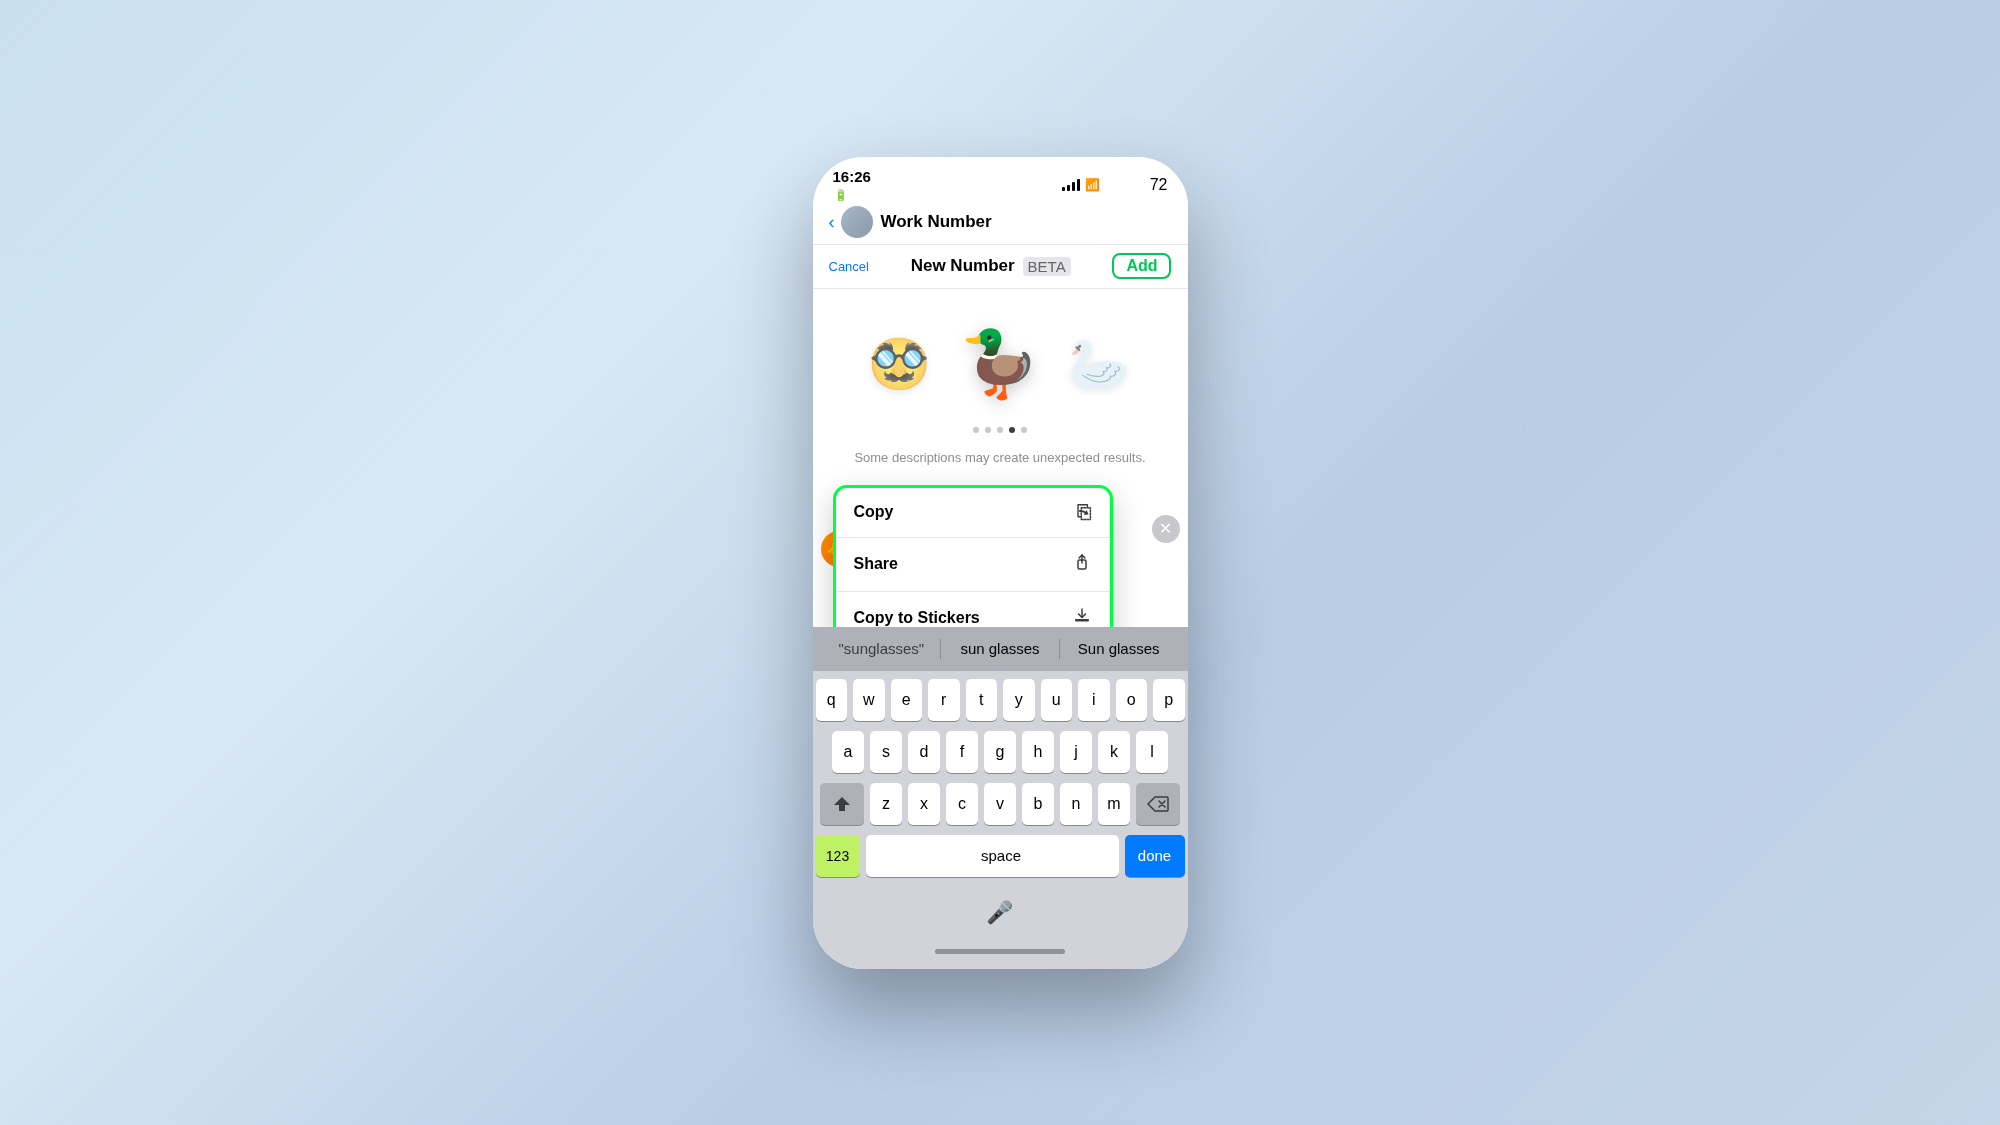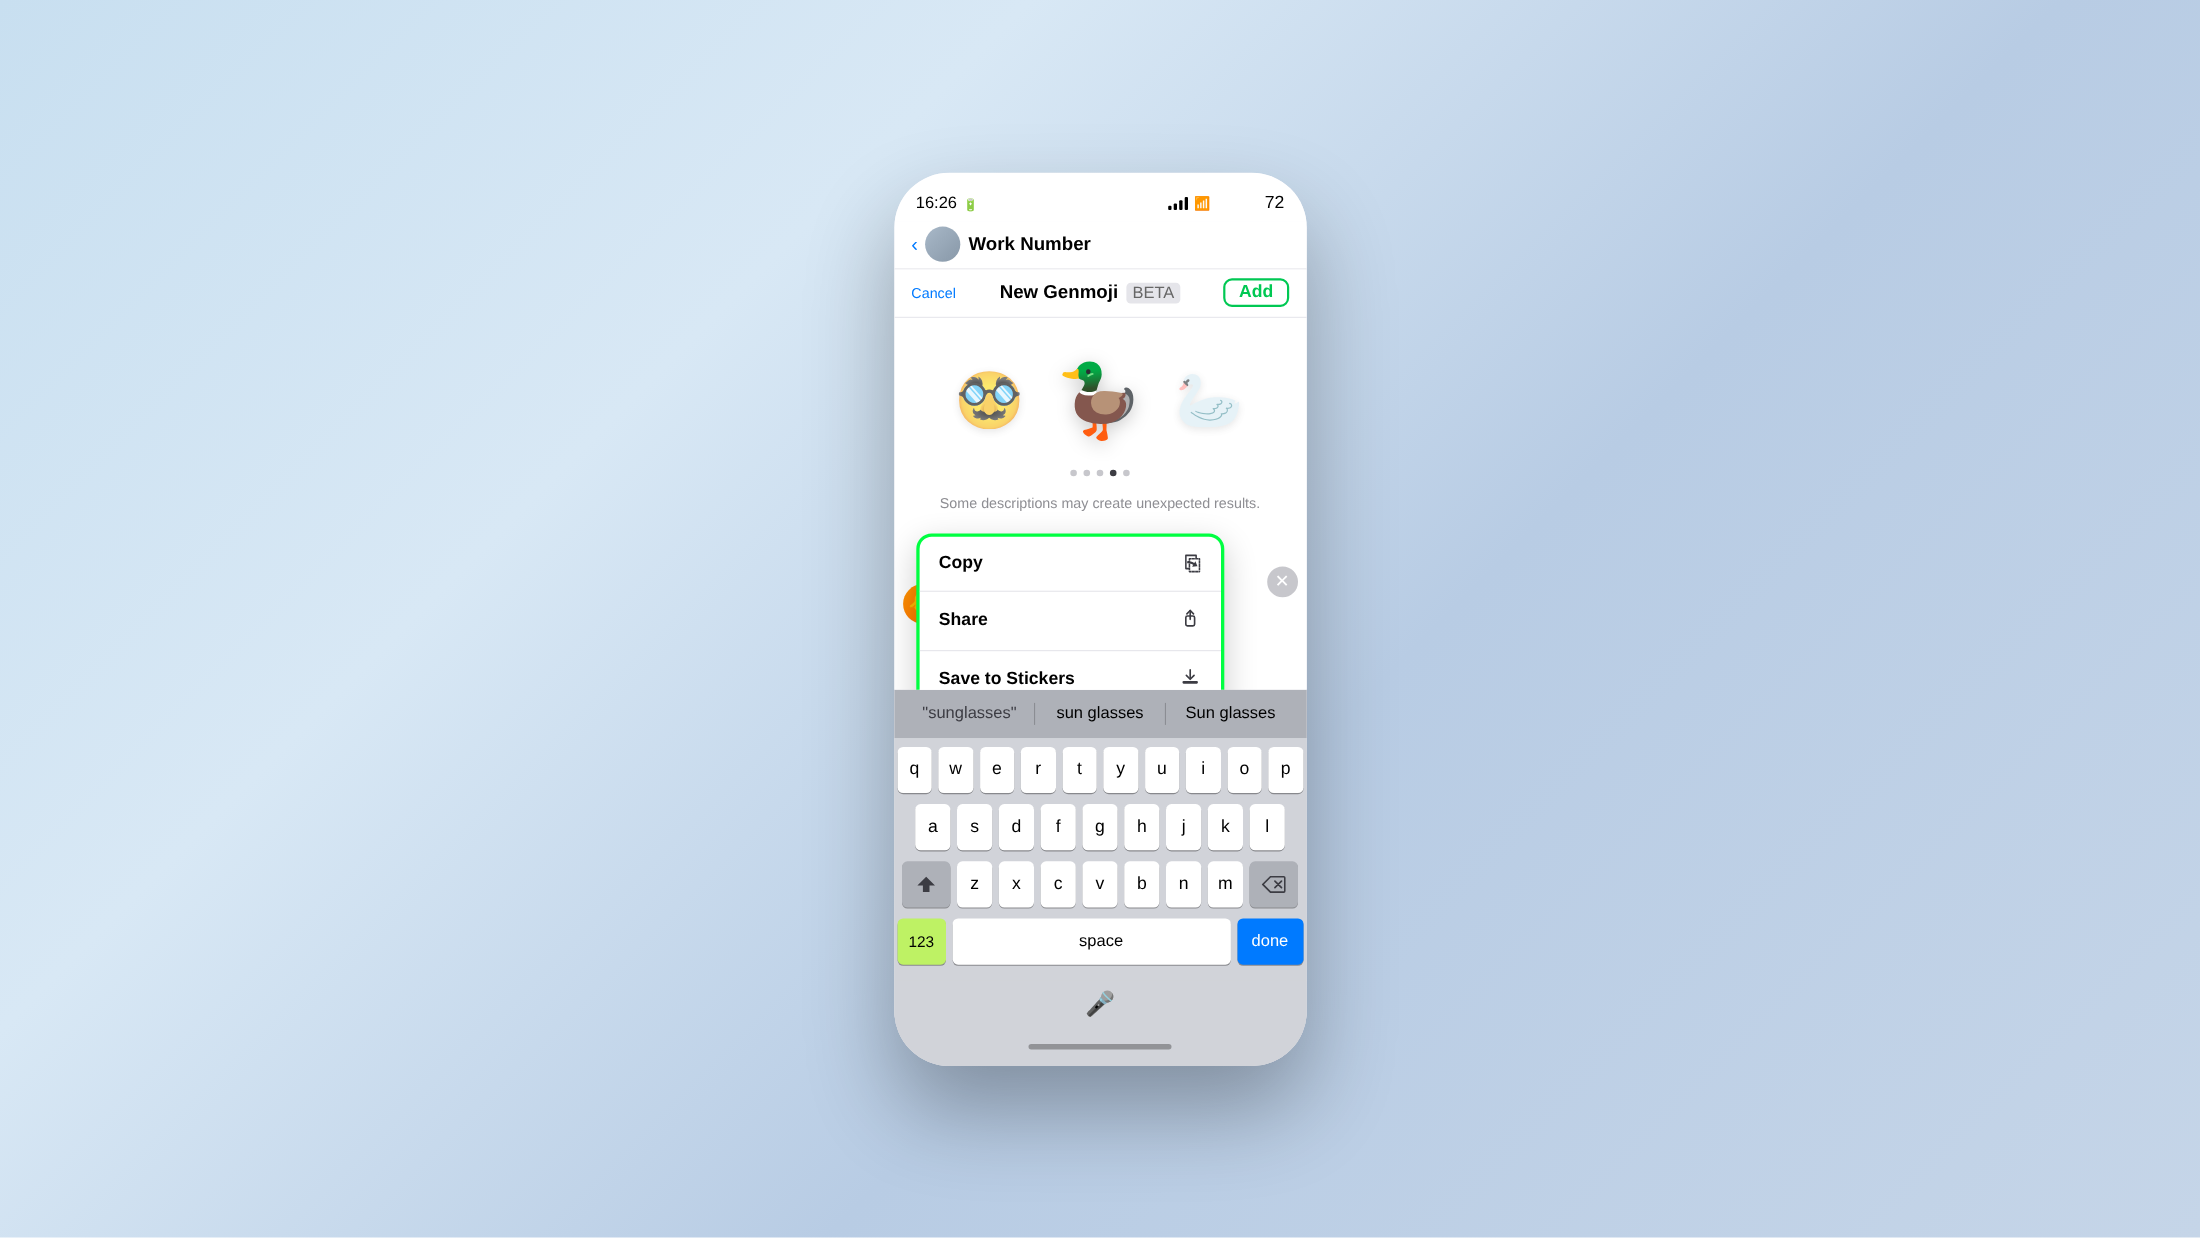--- a/index.html
+++ b/index.html
@@ -33,25 +33,26 @@
       background: white;
       display: flex;
       align-items: center;
       justify-content: space-between;
       padding: 12px 20px 0;
       flex-shrink: 0;
     }
 
     .status-time {
       font-size: 15px;
-      font-weight: 400;
-      color: #000;
-      display: flex;
-      align-items: flex-end;
+      font-weight: 700;
+      color: #000;
+      display: flex;
+      align-items: flex-start;
       gap: 4px;
+      flex-direction: column;
     }
 
     .status-icons {
       display: flex;
       align-items: center;
       gap: 6px;
     }
 
     .signal-bars {
       display: flex;
@@ -451,21 +452,21 @@
 
   <div class="contact-bar">
     <span class="back-arrow">‹</span>
     <div class="contact-avatar"></div>
     <span class="contact-name">Work Number</span>
   </div>
 
   <div class="nav-header">
     <span class="nav-cancel">Cancel</span>
     <div class="nav-title">
-      <span class="nav-title-text">New Genmoji</span>
+      <span class="nav-title-text">New Number</span>
       <span class="beta-badge">BETA</span>
     </div>
     <span class="nav-add">Add</span>
   </div>
 
   <div class="main-content">
 
     <div class="emoji-carousel">
       <div class="emoji-item small">
         <span class="emoji-ghost">🥸</span>
@@ -500,21 +501,21 @@
           <span class="context-menu-label">Share</span>
           <span class="context-menu-icon">
             <svg width="20" height="20" viewBox="0 0 20 20" fill="none">
               <rect x="6" y="8" width="8" height="9" rx="1.5" stroke="#3c3c43" stroke-width="1.5" fill="none"></rect>
               <path d="M10 11V3" stroke="#3c3c43" stroke-width="1.5" stroke-linecap="round"></path>
               <path d="M7 6l3-3 3 3" stroke="#3c3c43" stroke-width="1.5" stroke-linecap="round" stroke-linejoin="round" fill="none"></path>
             </svg>
           </span>
         </div>
         <div class="context-menu-item">
-          <span class="context-menu-label">Save to Stickers</span>
+          <span class="context-menu-label">Copy to Stickers</span>
           <span class="context-menu-icon">
             <svg width="20" height="20" viewBox="0 0 20 20" fill="none">
               <rect x="3" y="13" width="14" height="2.5" rx="1" fill="#3c3c43"></rect>
               <path d="M10 3v8" stroke="#3c3c43" stroke-width="1.5" stroke-linecap="round"></path>
               <path d="M6.5 8l3.5 3.5 3.5-3.5" stroke="#3c3c43" stroke-width="1.5" stroke-linecap="round" stroke-linejoin="round" fill="none"></path>
             </svg>
           </span>
         </div>
 
       </div>

